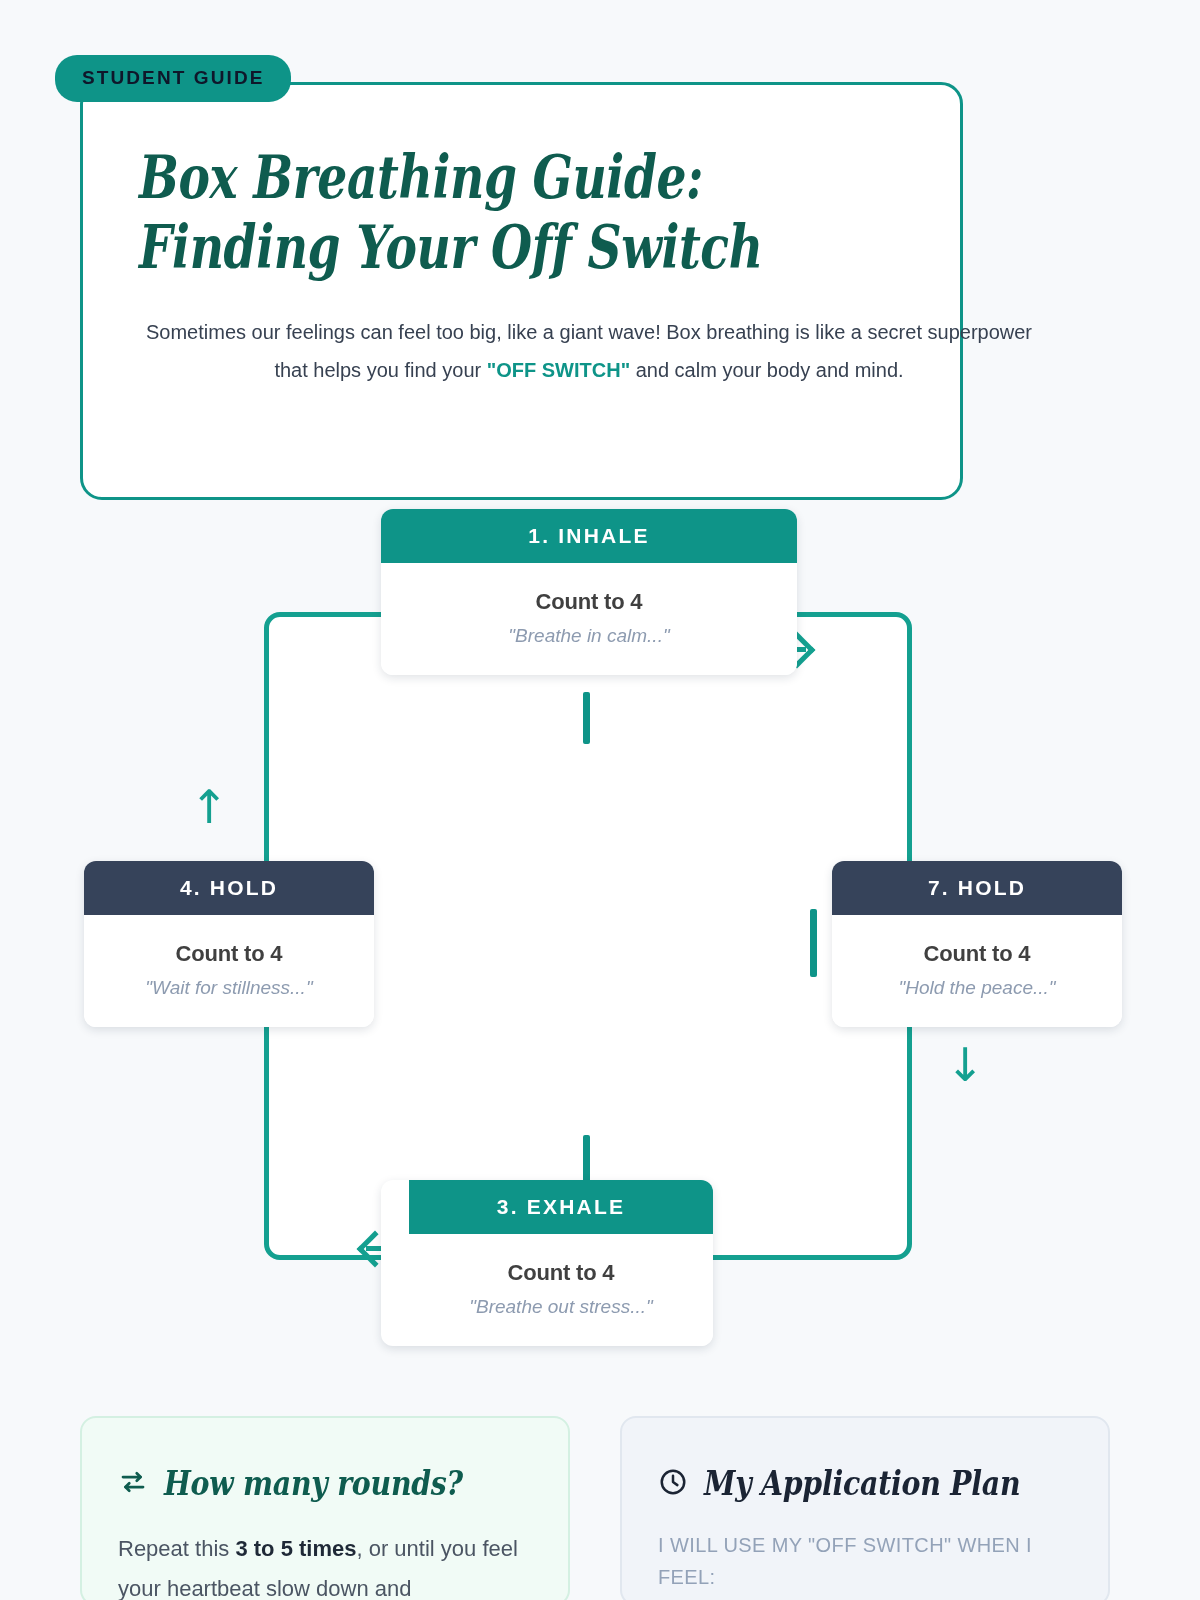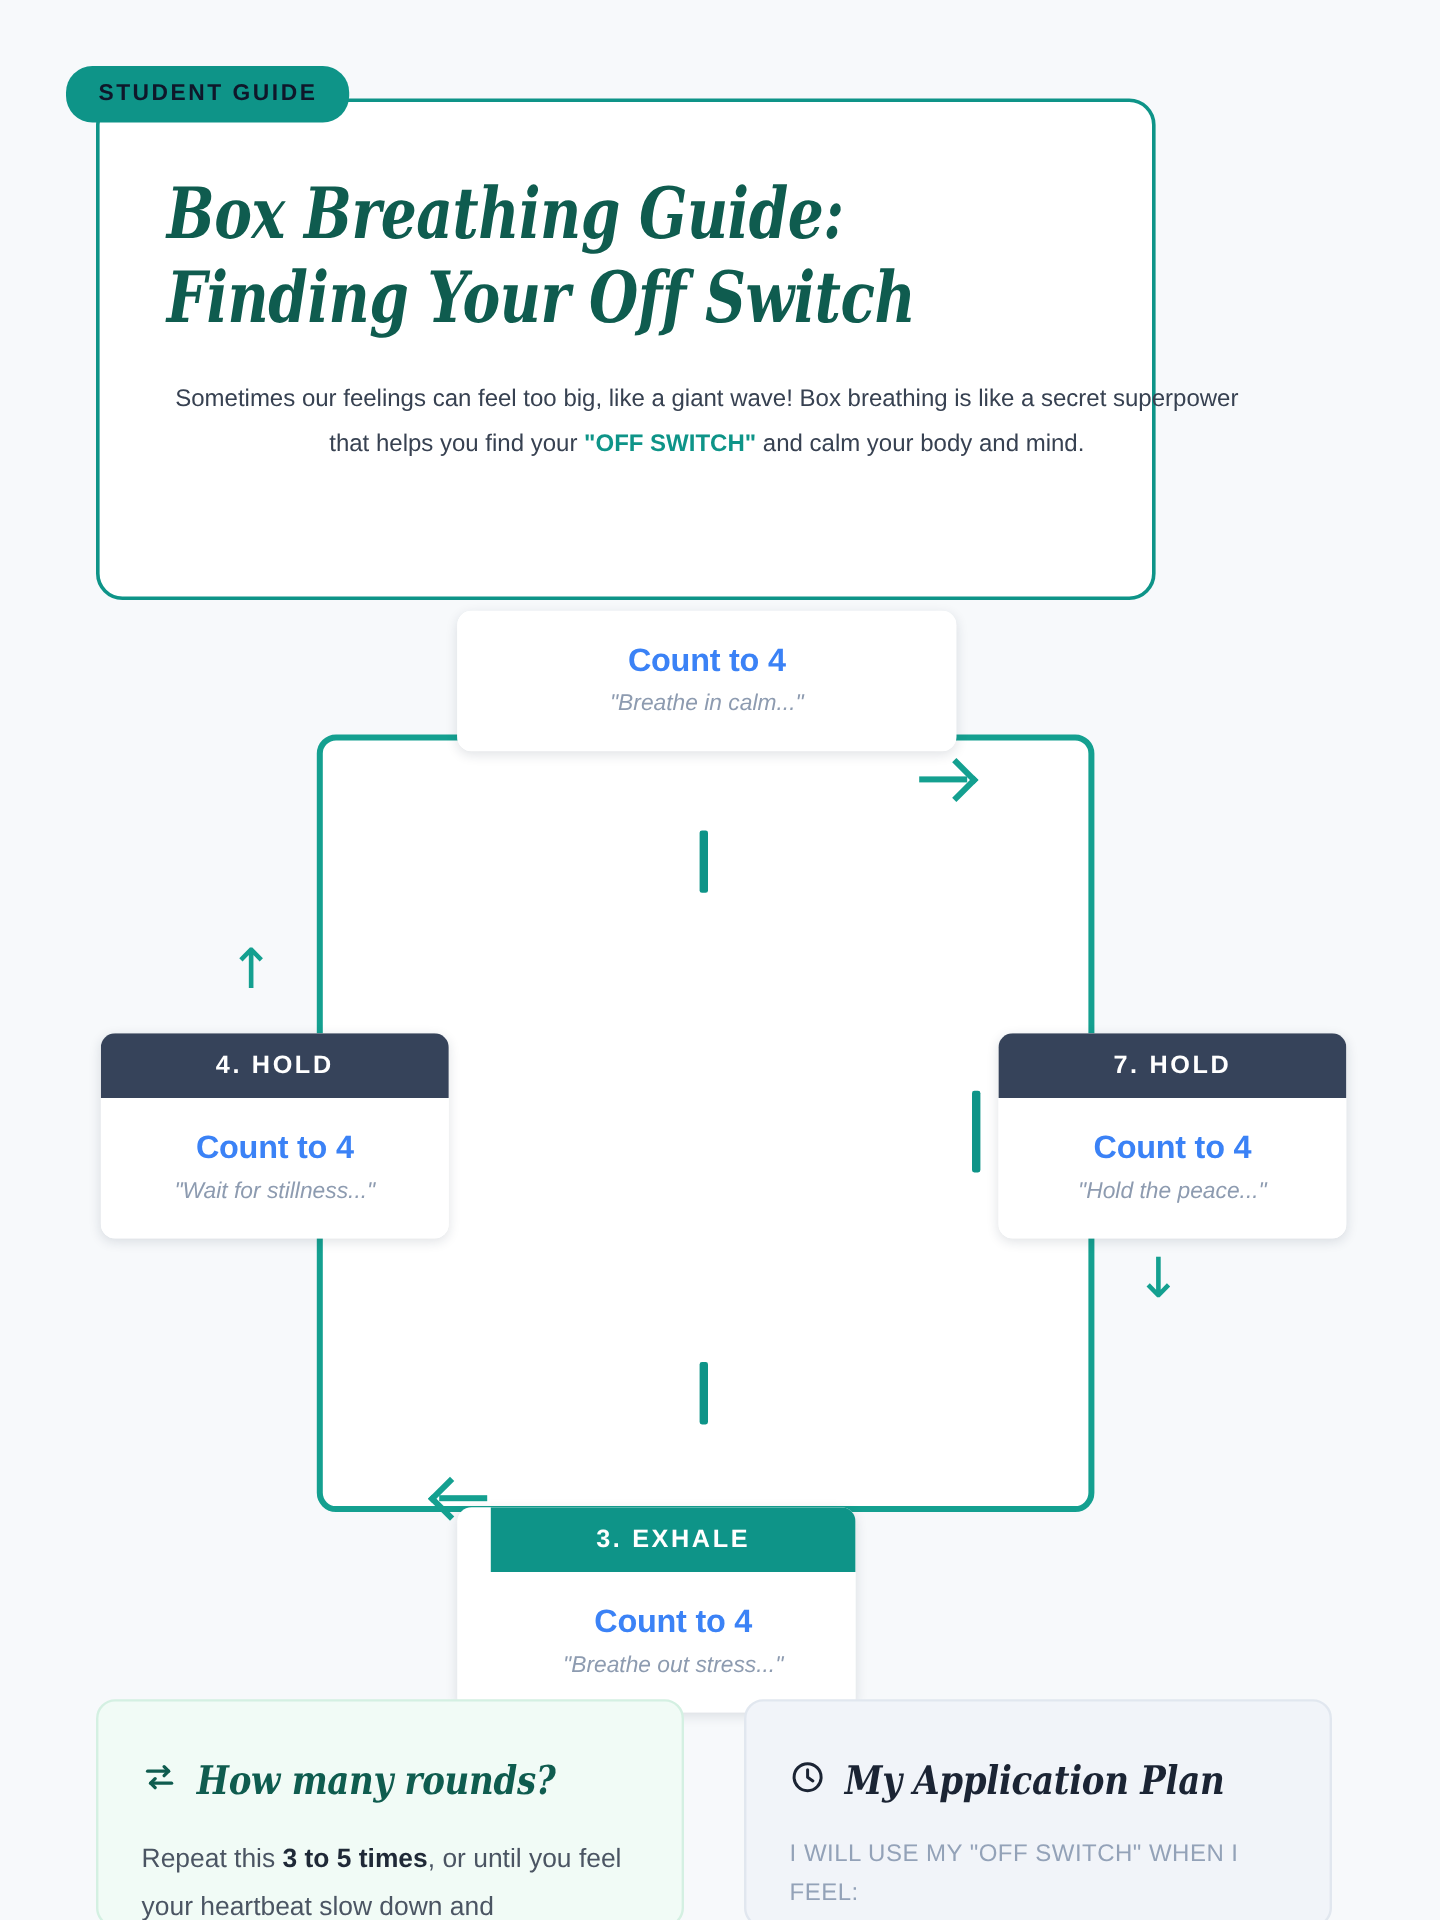--- a/index.html
+++ b/index.html
@@ -149,35 +149,35 @@
   }
   .phase-head.teal { background: #0e9488; }
   .phase-head.navy { background: #36435a; }
 
   .phase-body {
     background: #ffffff;
     text-align: center;
     padding: 26px 0 28px 0;
   }
   .phase-count {
-    font-size: 27px;
-    font-weight: bold;
-    color: #3b82f6;
+    font-size: 22px;
+    font-weight: bold;
+    color: #404040;
     letter-spacing: -0.2px;
   }
   .phase-quote {
     margin-top: 10px;
     font-size: 19px;
     font-style: italic;
     color: #8d9bb0;
   }
 
   #phase-inhale { left: 381px; top: 509px; width: 416px; }
   #phase-hold2  { left: 832px; top: 861px; width: 290px; }
-  #phase-exhale { left: 381px; top: 1256px; width: 332px; padding-left: 28px; }
+  #phase-exhale { left: 381px; top: 1180px; width: 332px; padding-left: 28px; }
   #phase-hold4  { left: 66px;  top: 861px; width: 290px; margin-left: 18px; }
 
   
   .tick {
     position: absolute;
     background: #0e9488;
     border-radius: 2px;
   }
   .tick-top    { left: 583px; top: 692px;  width: 7px;  height: 52px; }
   .tick-bottom { left: 583px; top: 1135px; width: 7px;  height: 52px; }
@@ -261,20 +261,21 @@
   <div class="stem-right chev-stem"></div>
   <div class="chev chev-right"></div>
   <div class="stem-left chev-stem"></div>
   <div class="chev chev-left"></div>
 
   <div class="ring-arrow arrow-up">↑</div>
   <div class="ring-arrow arrow-down">↓</div>
 
 
   <div class="phase" id="phase-inhale">
+    <div class="phase-head teal">1. INHALE</div>
     <div class="phase-body">
       <div class="phase-count">Count to 4</div>
       <div class="phase-quote">"Breathe in calm..."</div>
     </div>
   </div>
 
   <div class="phase" id="phase-hold2">
     <div class="phase-head navy">7. HOLD</div>
     <div class="phase-body">
       <div class="phase-count">Count to 4</div>

